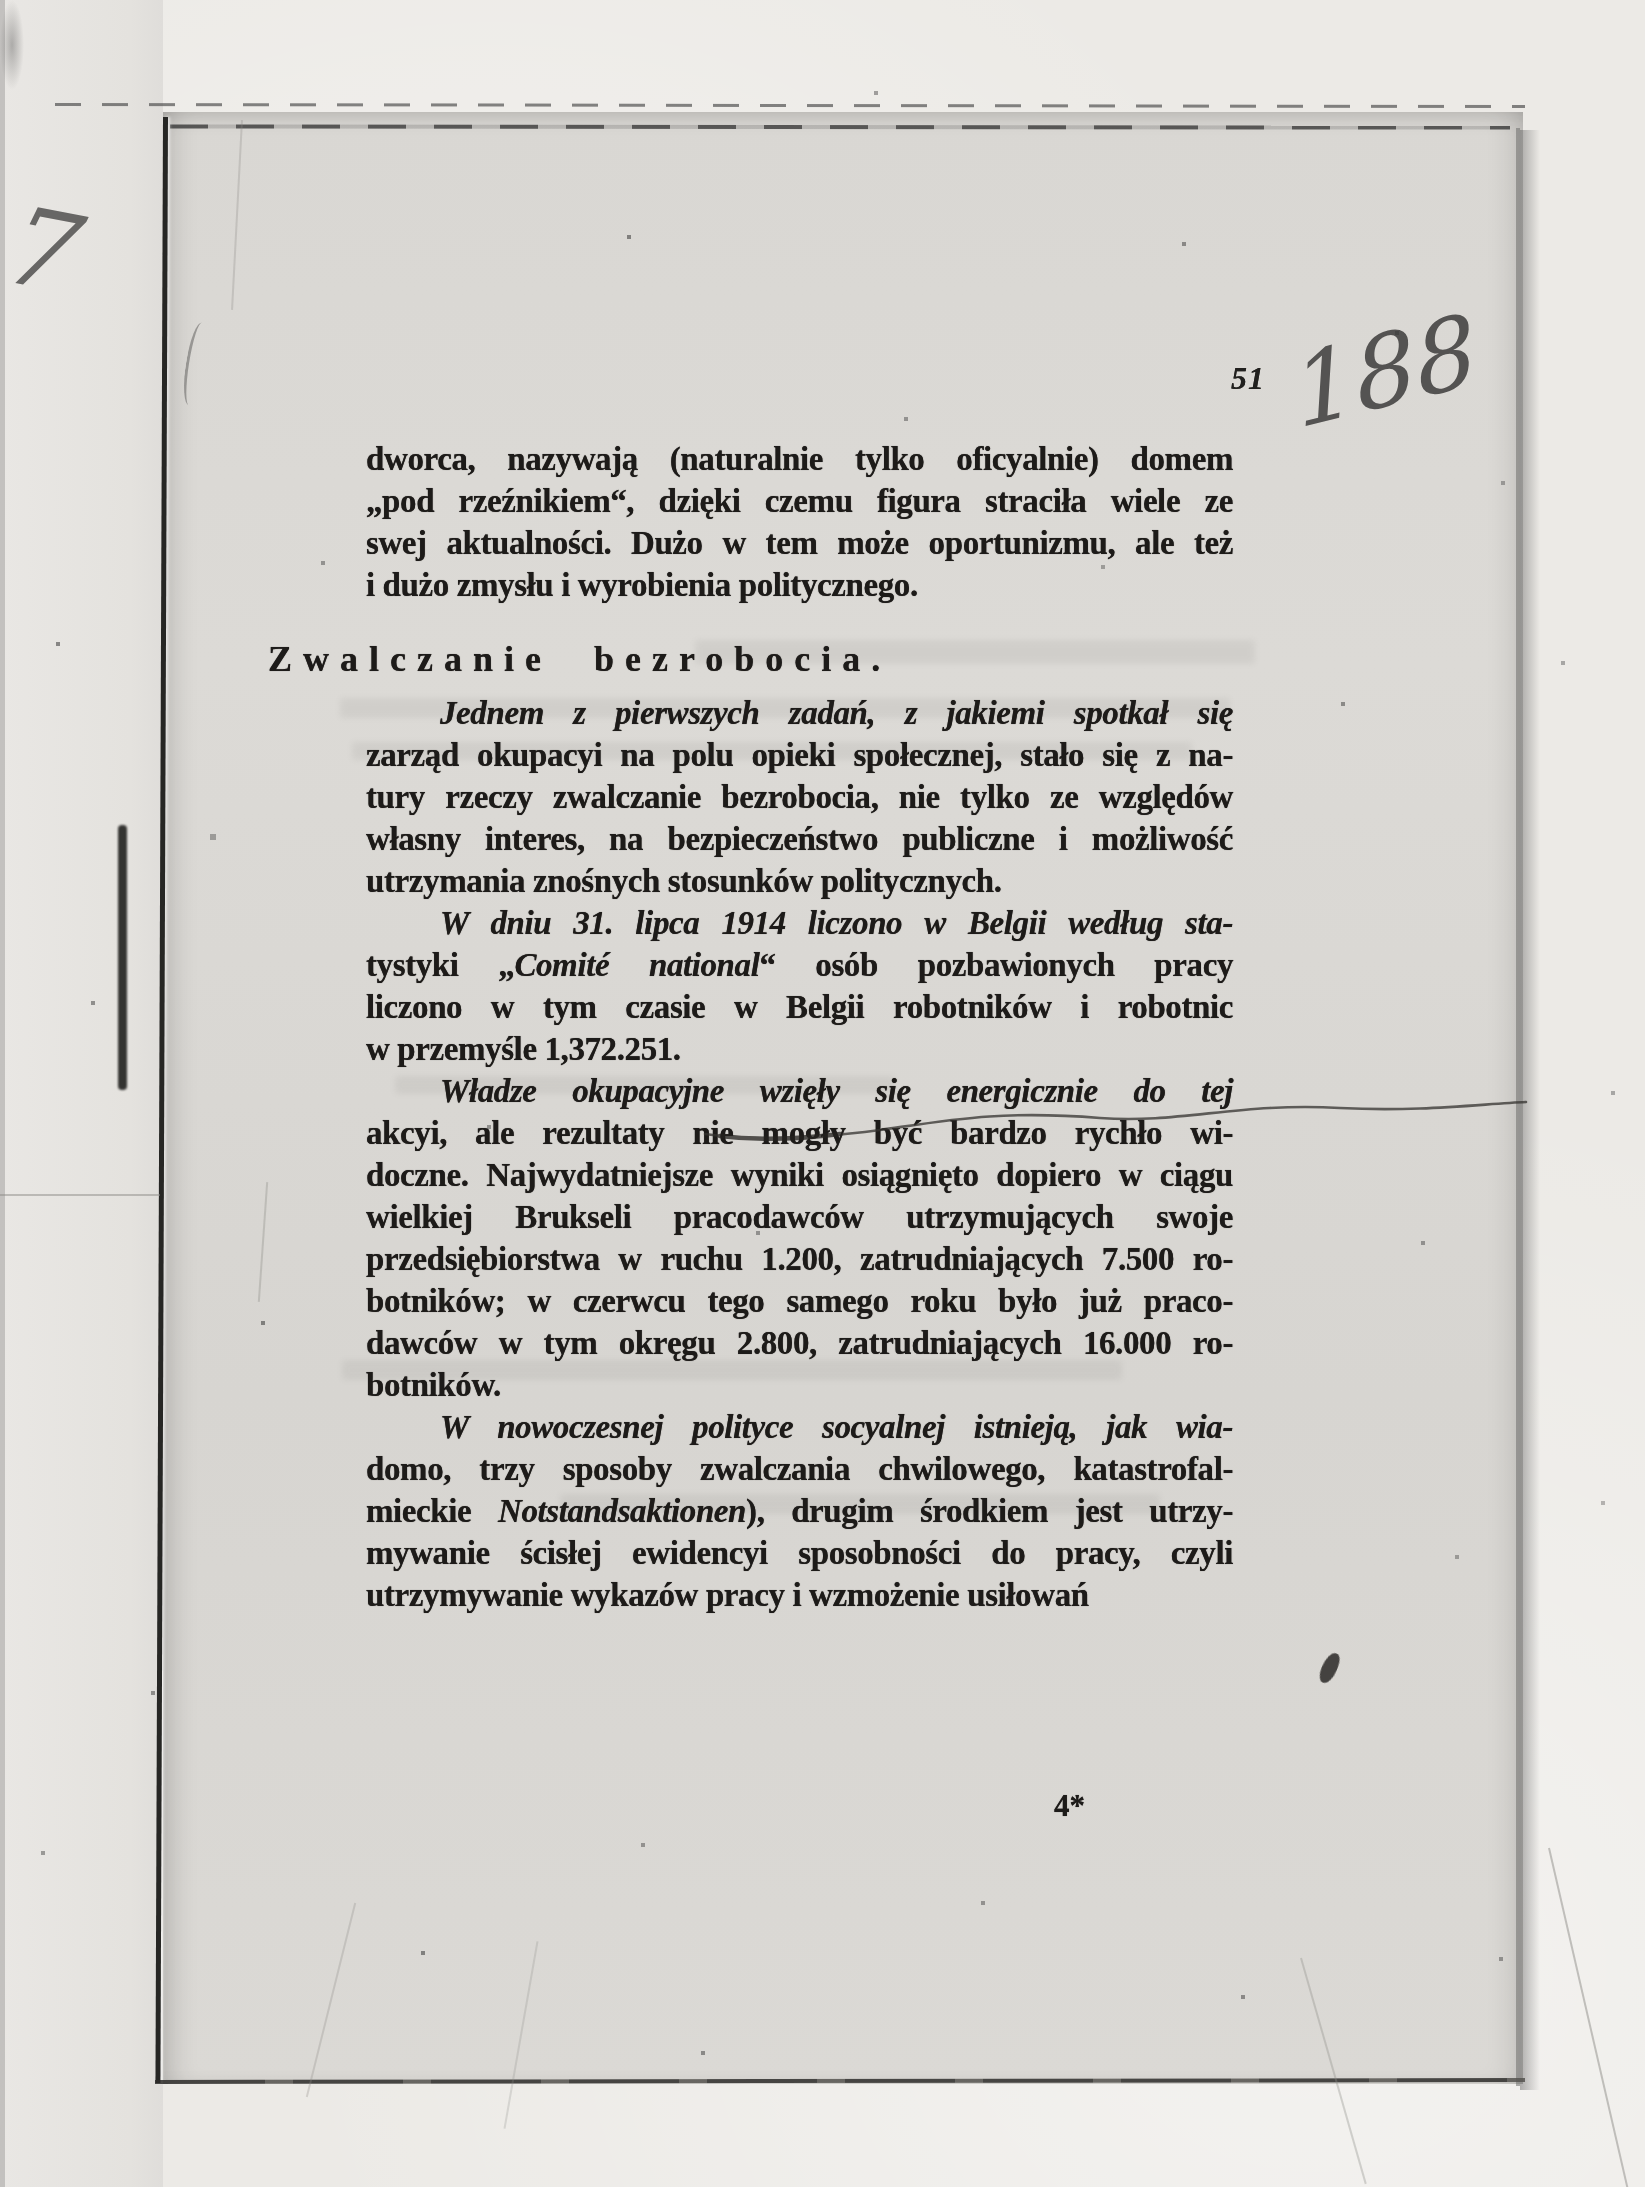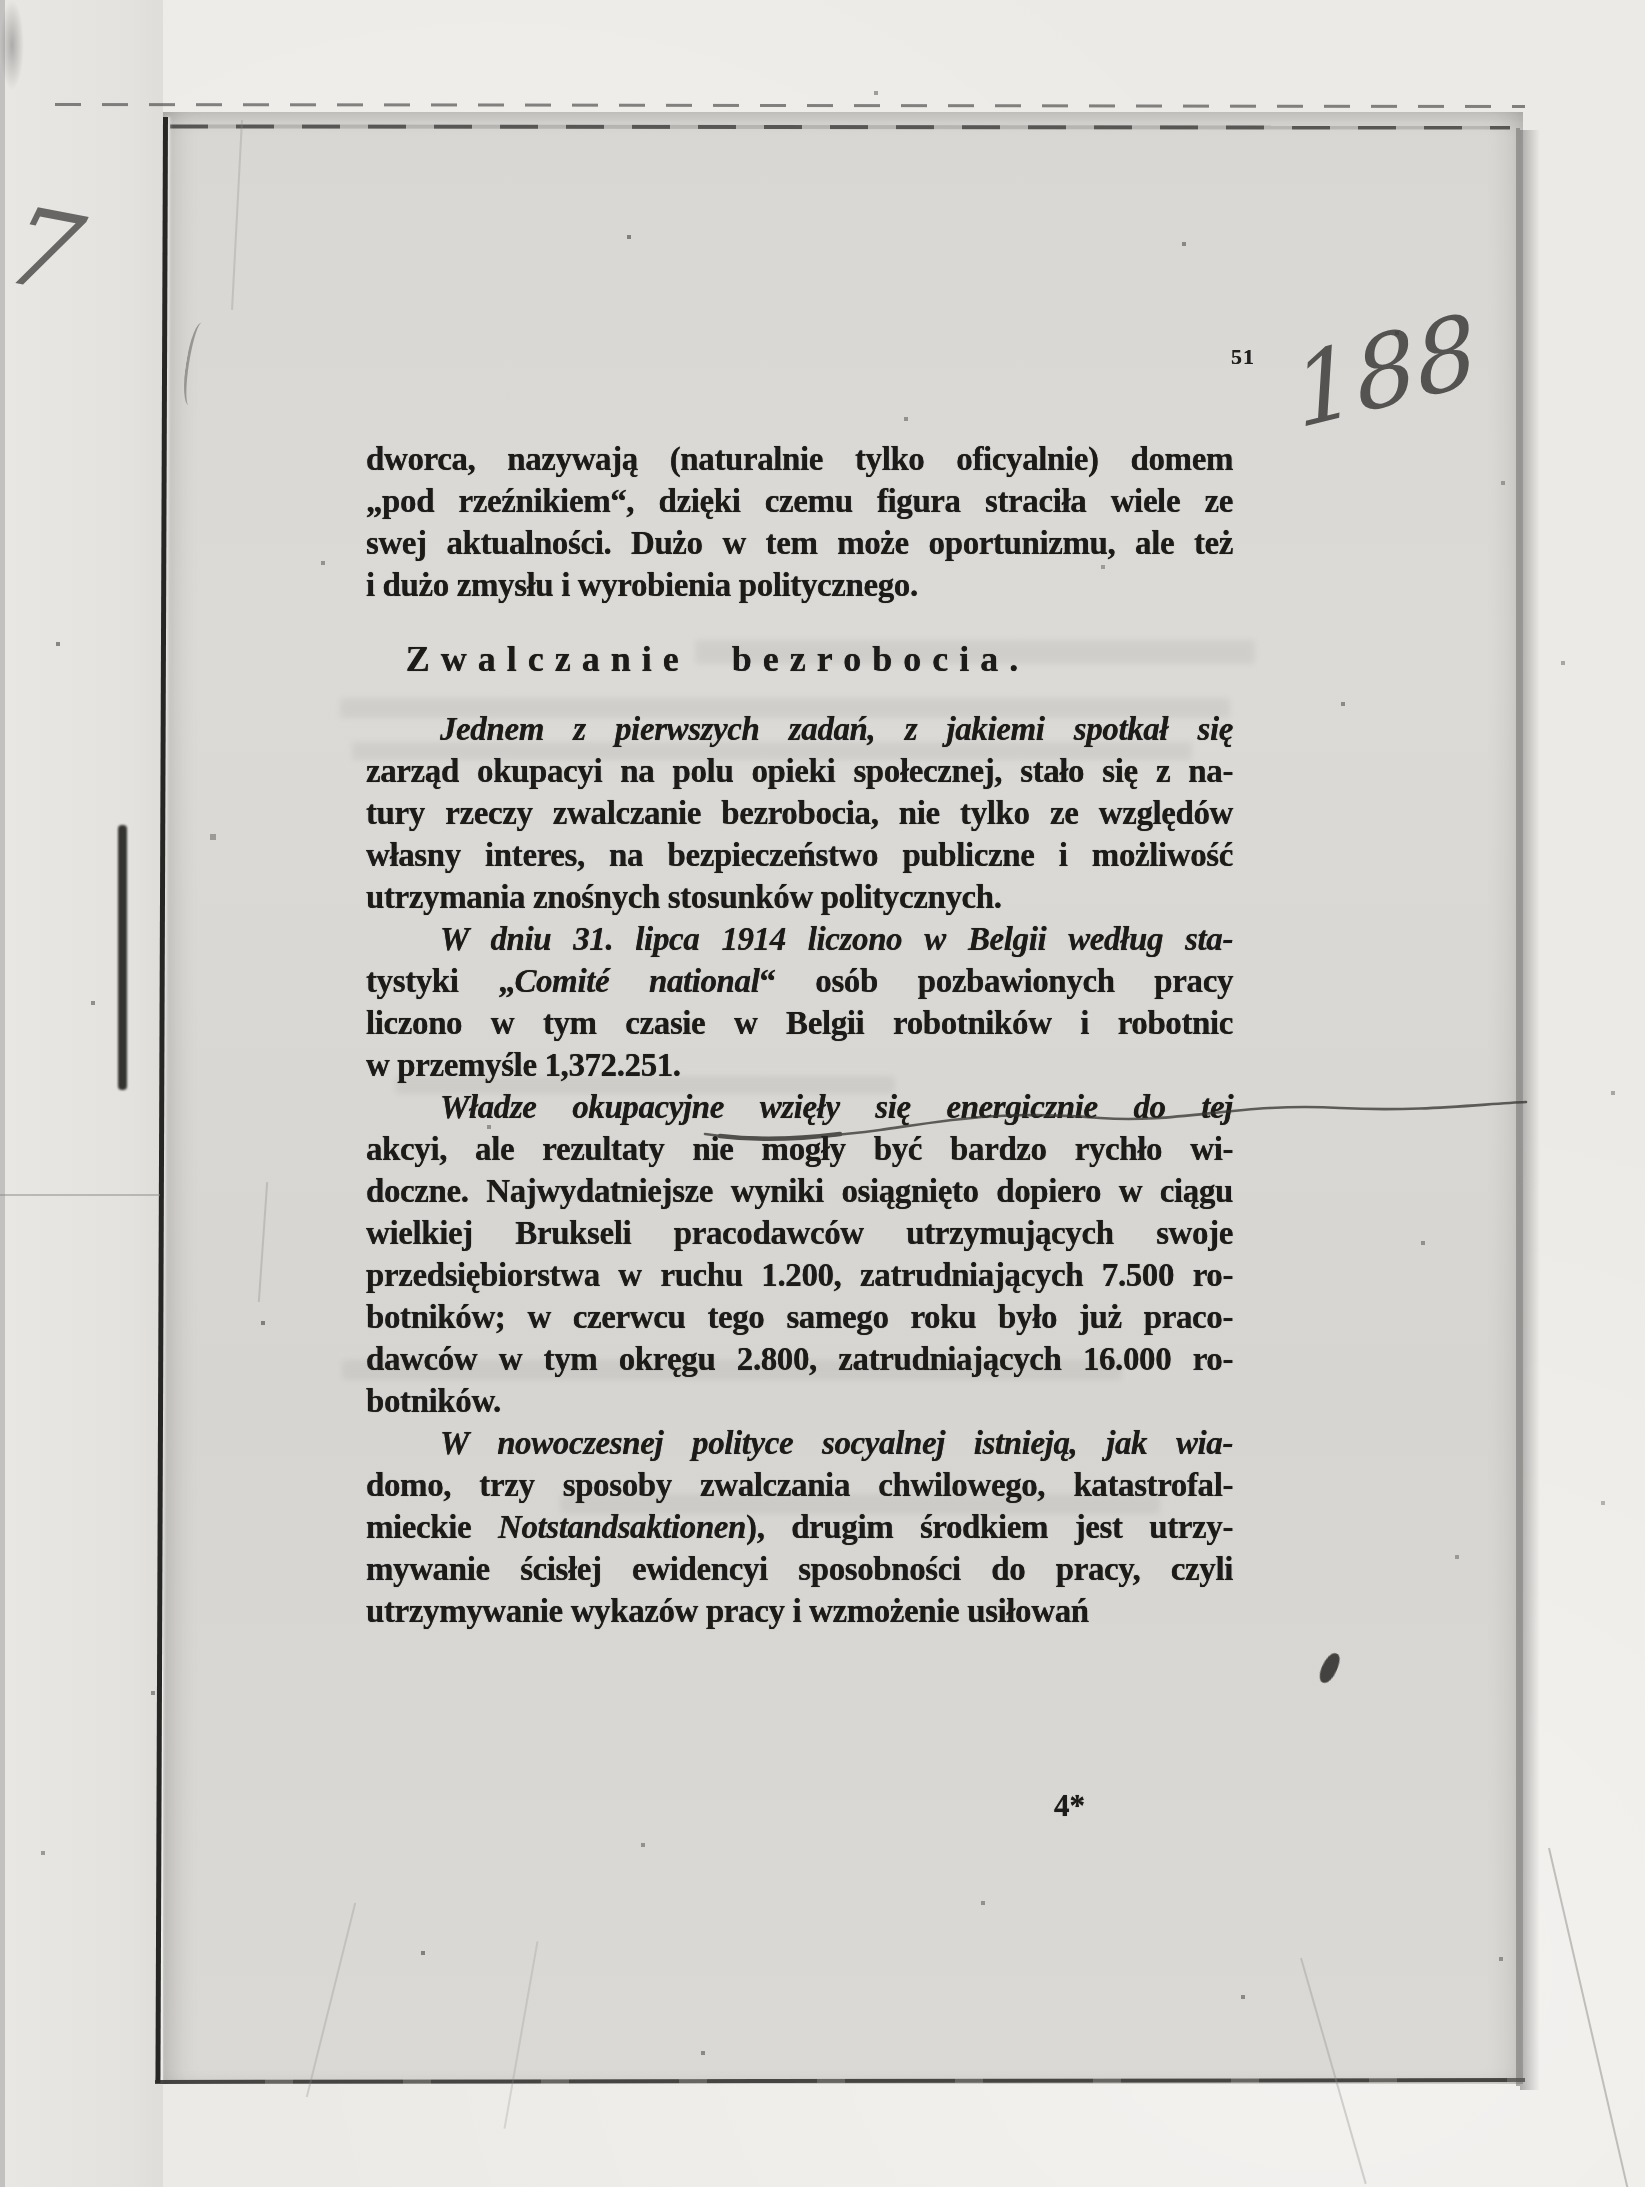--- a/index.html
+++ b/index.html
@@ -47,27 +47,27 @@
   .bottom-edge{position:absolute;left:155px;top:2079px;width:1370px;height:4px;
     background:repeating-linear-gradient(90deg,#2d2c2a 0 110px,#55534f 110px 138px);
     opacity:.85;transform:rotate(-.08deg);}
   
   .textblock{position:absolute;left:334px;top:438px;width:899px;color:#1d1b19;}
   .para{font-size:33px;line-height:42px;font-weight:bold;letter-spacing:-.4px;
     text-shadow:0 0 .7px rgba(25,22,20,.9);}
   .para .line{text-align:justify;text-align-last:justify;white-space:nowrap;margin-left:32px;}
   .para .line:last-child{text-align-last:left;}
   .para.indent .line:first-child{text-indent:74px;font-style:italic;}
-  .heading{font-size:36px;line-height:46px;font-weight:bold;margin:30px 0 26px 0;
-    text-align:center;letter-spacing:11px;word-spacing:22px;
+  .heading{font-size:36px;line-height:46px;font-weight:bold;margin:30px 0 10px 0;
+    letter-spacing:11px;word-spacing:22px;
     transform:translateX(-66px);text-shadow:0 0 .7px rgba(25,22,20,.9);}
   .sig{position:absolute;left:1035px;top:1788px;width:50px;text-align:right;
     font-size:31px;font-weight:bold;color:#1d1b19;text-shadow:0 0 .7px rgba(25,22,20,.9);}
-  .pagenum{position:absolute;left:1231px;top:344px;font-size:22px;font-weight:bold;color:#21201e;
-    letter-spacing:1px;text-shadow:0 0 .6px rgba(25,22,20,.85);}
+  .pagenum{position:absolute;left:1231px;top:360px;font-size:32px;font-weight:bold;color:#21201e;
+    letter-spacing:1px;text-shadow:0 0 .6px rgba(25,22,20,.85);font-style:italic;}
   
   .handwritten{position:absolute;font-style:italic;font-family:"DejaVu Serif","Liberation Serif",serif;
     color:#464544;font-weight:normal;}
   .num188{left:1292px;top:314px;font-size:98px;transform:rotate(-14deg) skewX(-7deg);opacity:.9;}
   .seven{left:10px;top:188px;font-size:108px;transform:rotate(11deg) skewX(-4deg);color:#565554;opacity:.88;}
   .curl{position:absolute;left:186px;top:322px;width:16px;height:84px;
     border-left:3px solid #6e6d6b;border-radius:50% 0 0 50%;transform:rotate(9deg);opacity:.6;}
   
   .scribble{position:absolute;left:700px;top:1092px;opacity:.75;}
   .blot{position:absolute;left:1322px;top:1652px;width:15px;height:32px;background:#2b2927;

